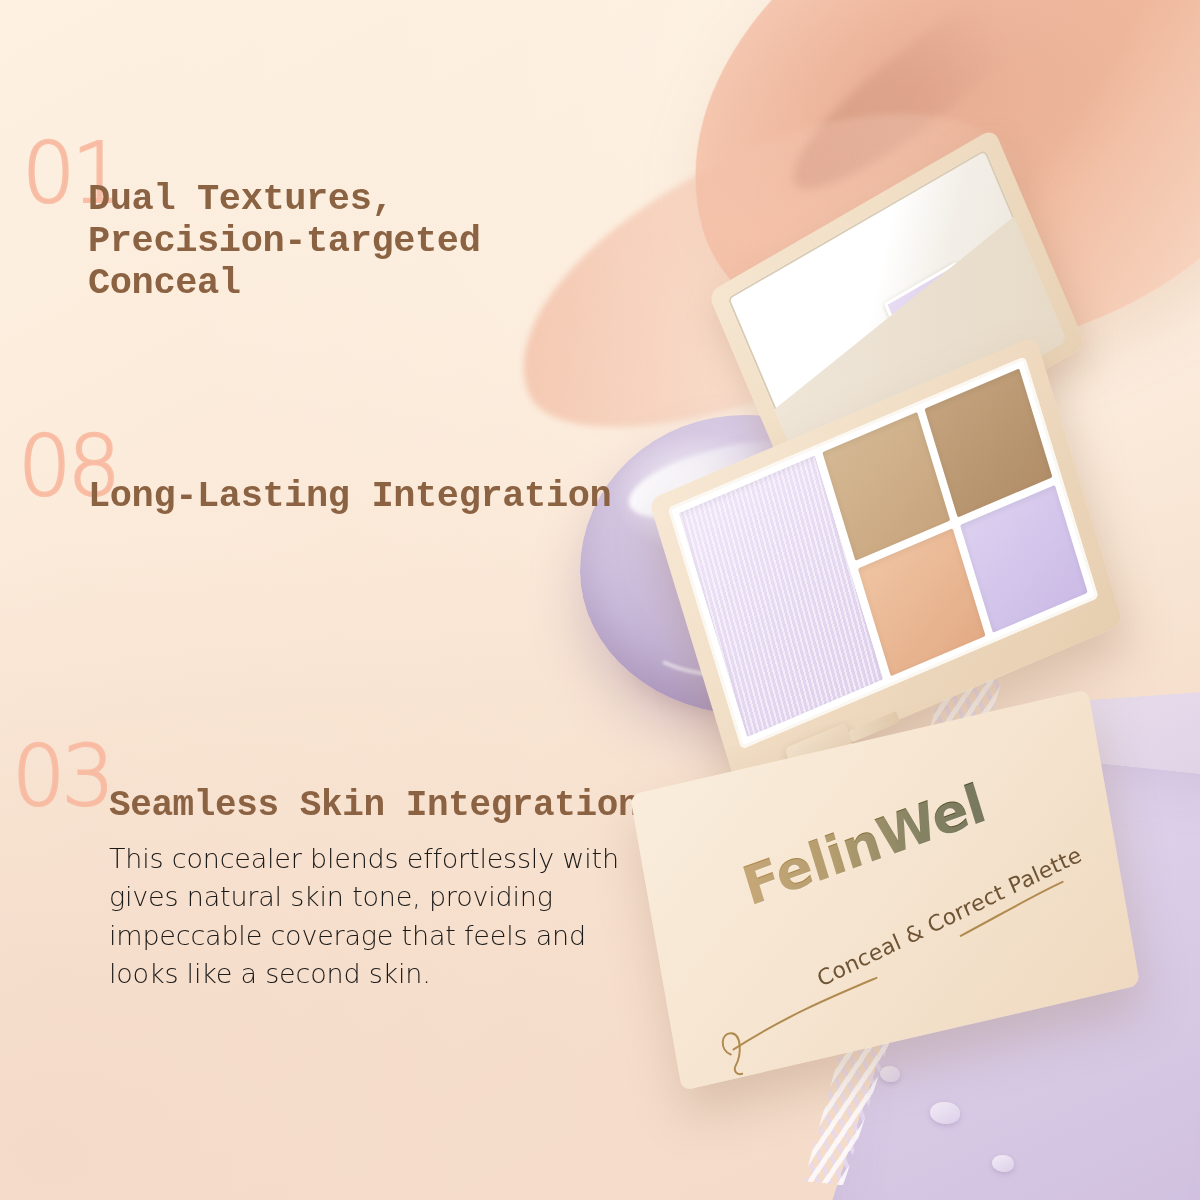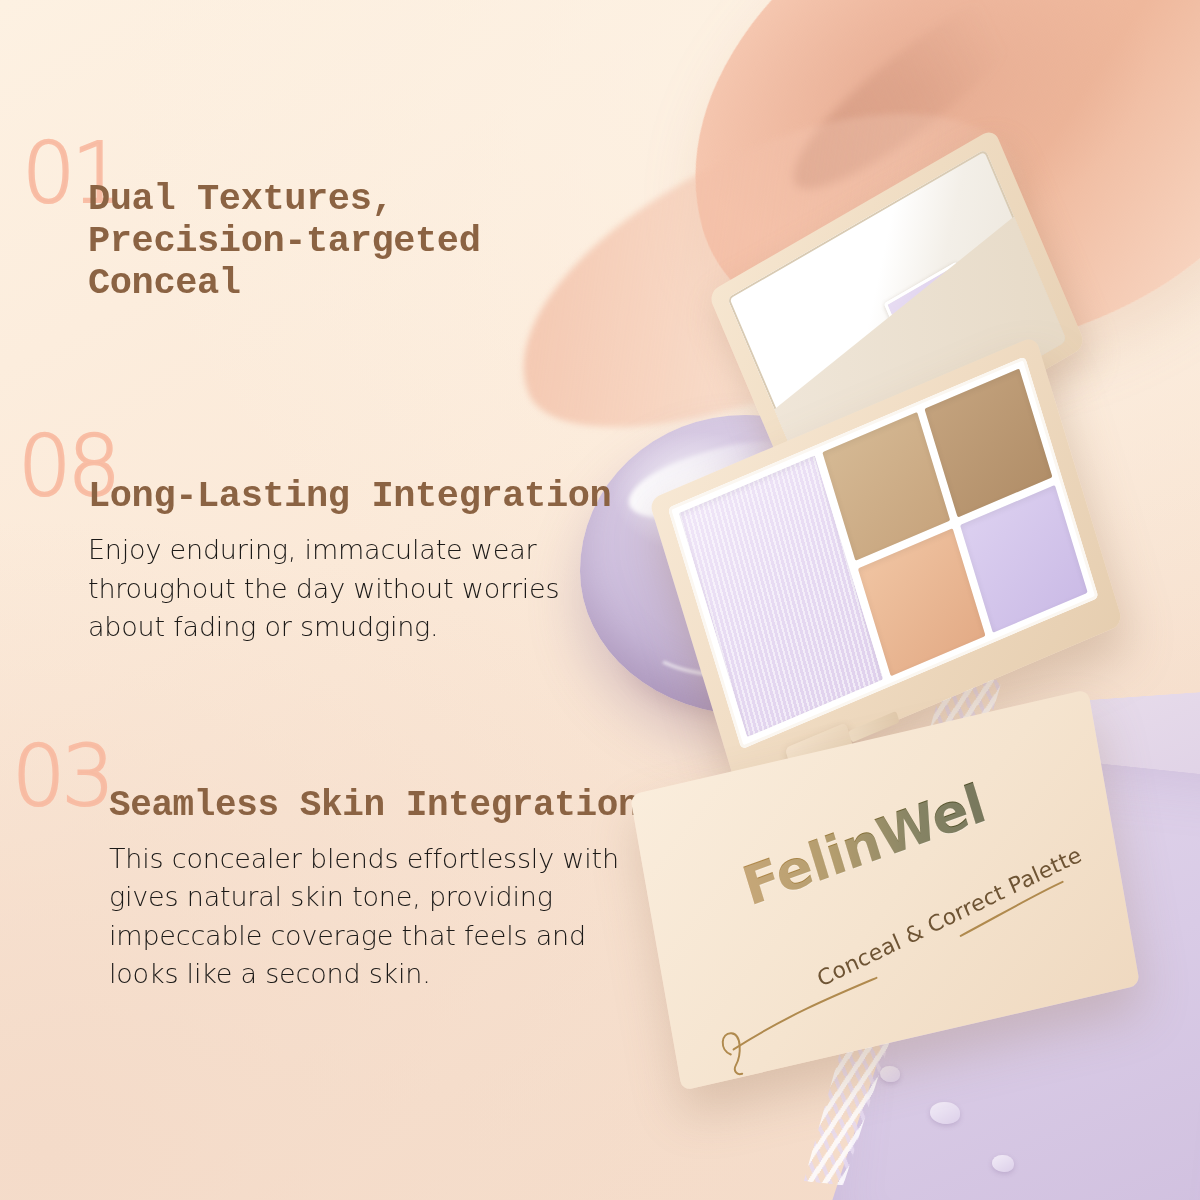--- a/index.html
+++ b/index.html
@@ -248,21 +248,20 @@
   <div class="features">
 
     <div class="feature f1">
       <div class="f-num">01</div>
       <h2 class="f-title">Dual Textures, Precision-targeted Conceal</h2>
     </div>
 
     <div class="feature f2">
       <div class="f-num">08</div>
       <h2 class="f-title">Long-Lasting Integration</h2>
-      <p class="f-body">Enjoy enduring, immaculate wear throughout the day without worries about fading or smudging.</p>
     </div>
 
     <div class="feature f3">
       <div class="f-num">03</div>
       <h2 class="f-title">Seamless Skin Integration</h2>
       <p class="f-body">This concealer blends effortlessly with gives natural skin tone, providing impeccable coverage that feels and looks like a second skin.</p>
     </div>
 
   </div>
 

